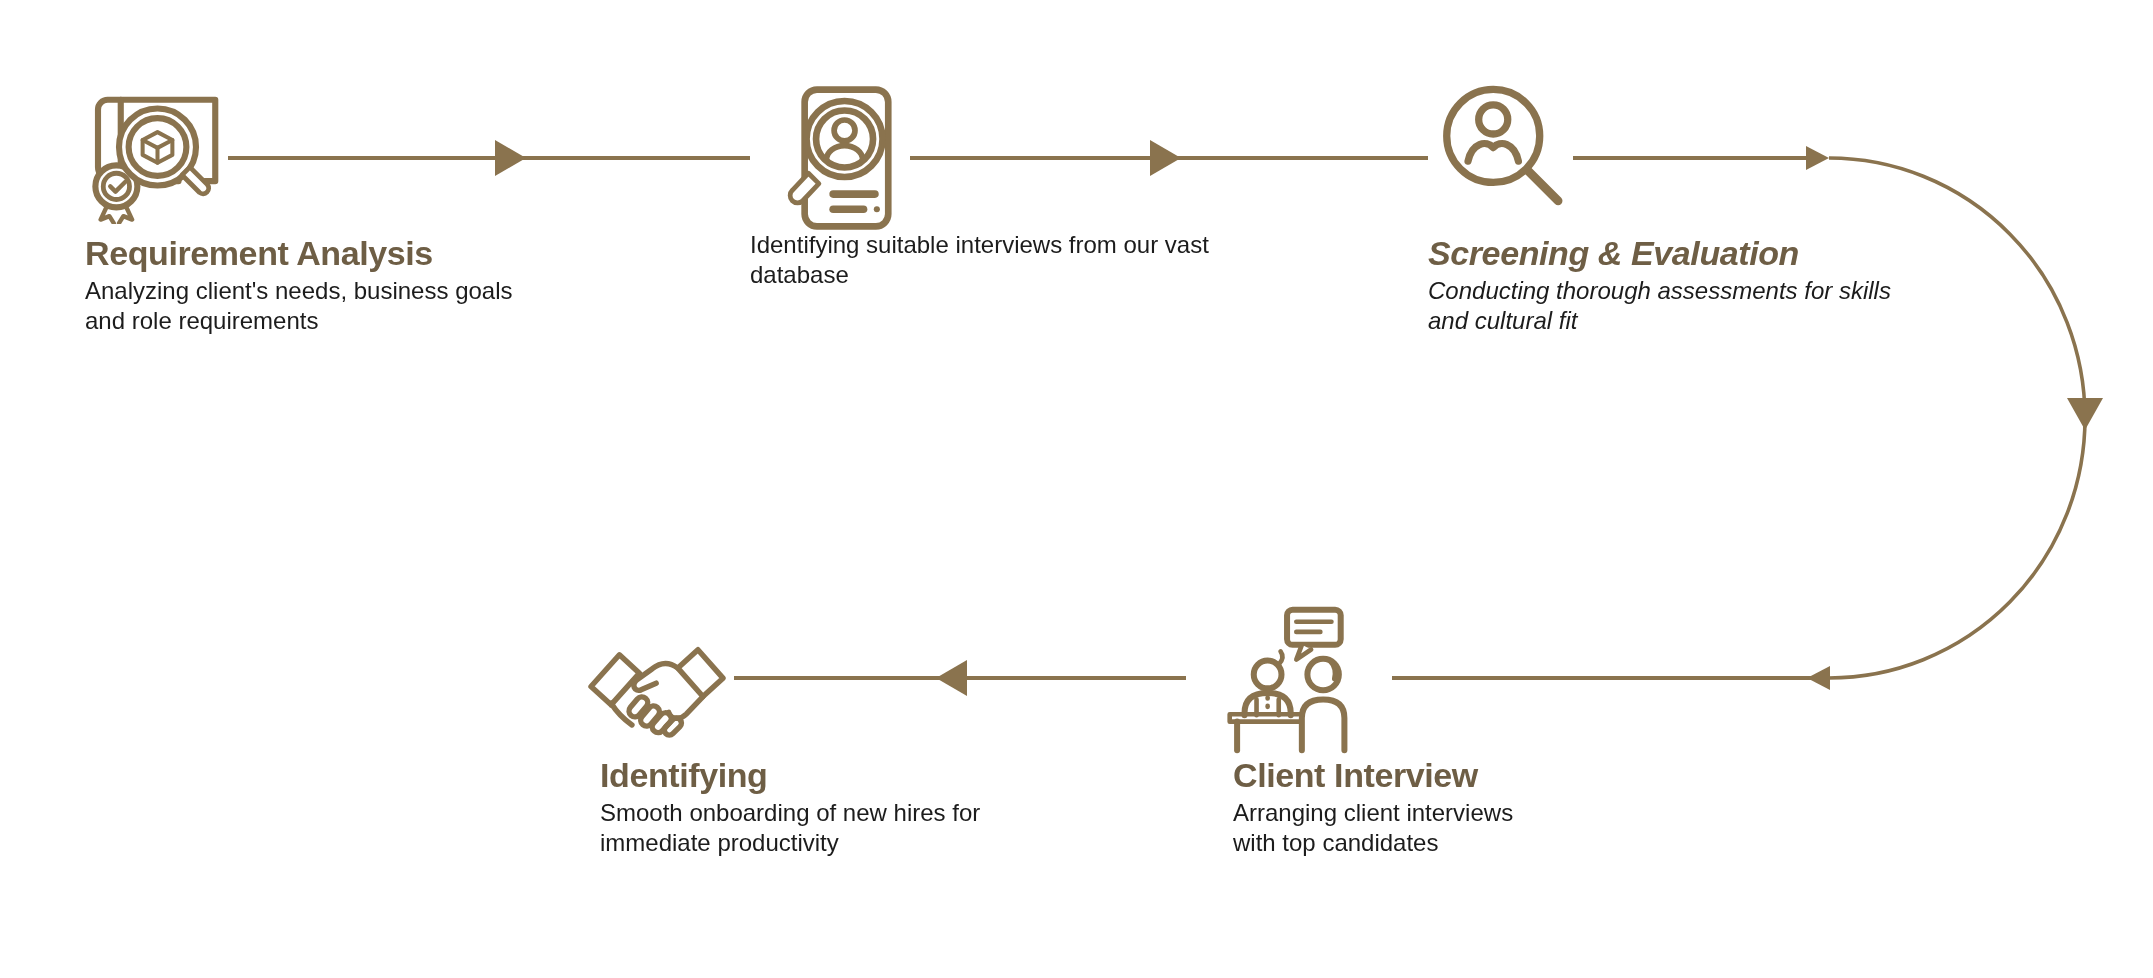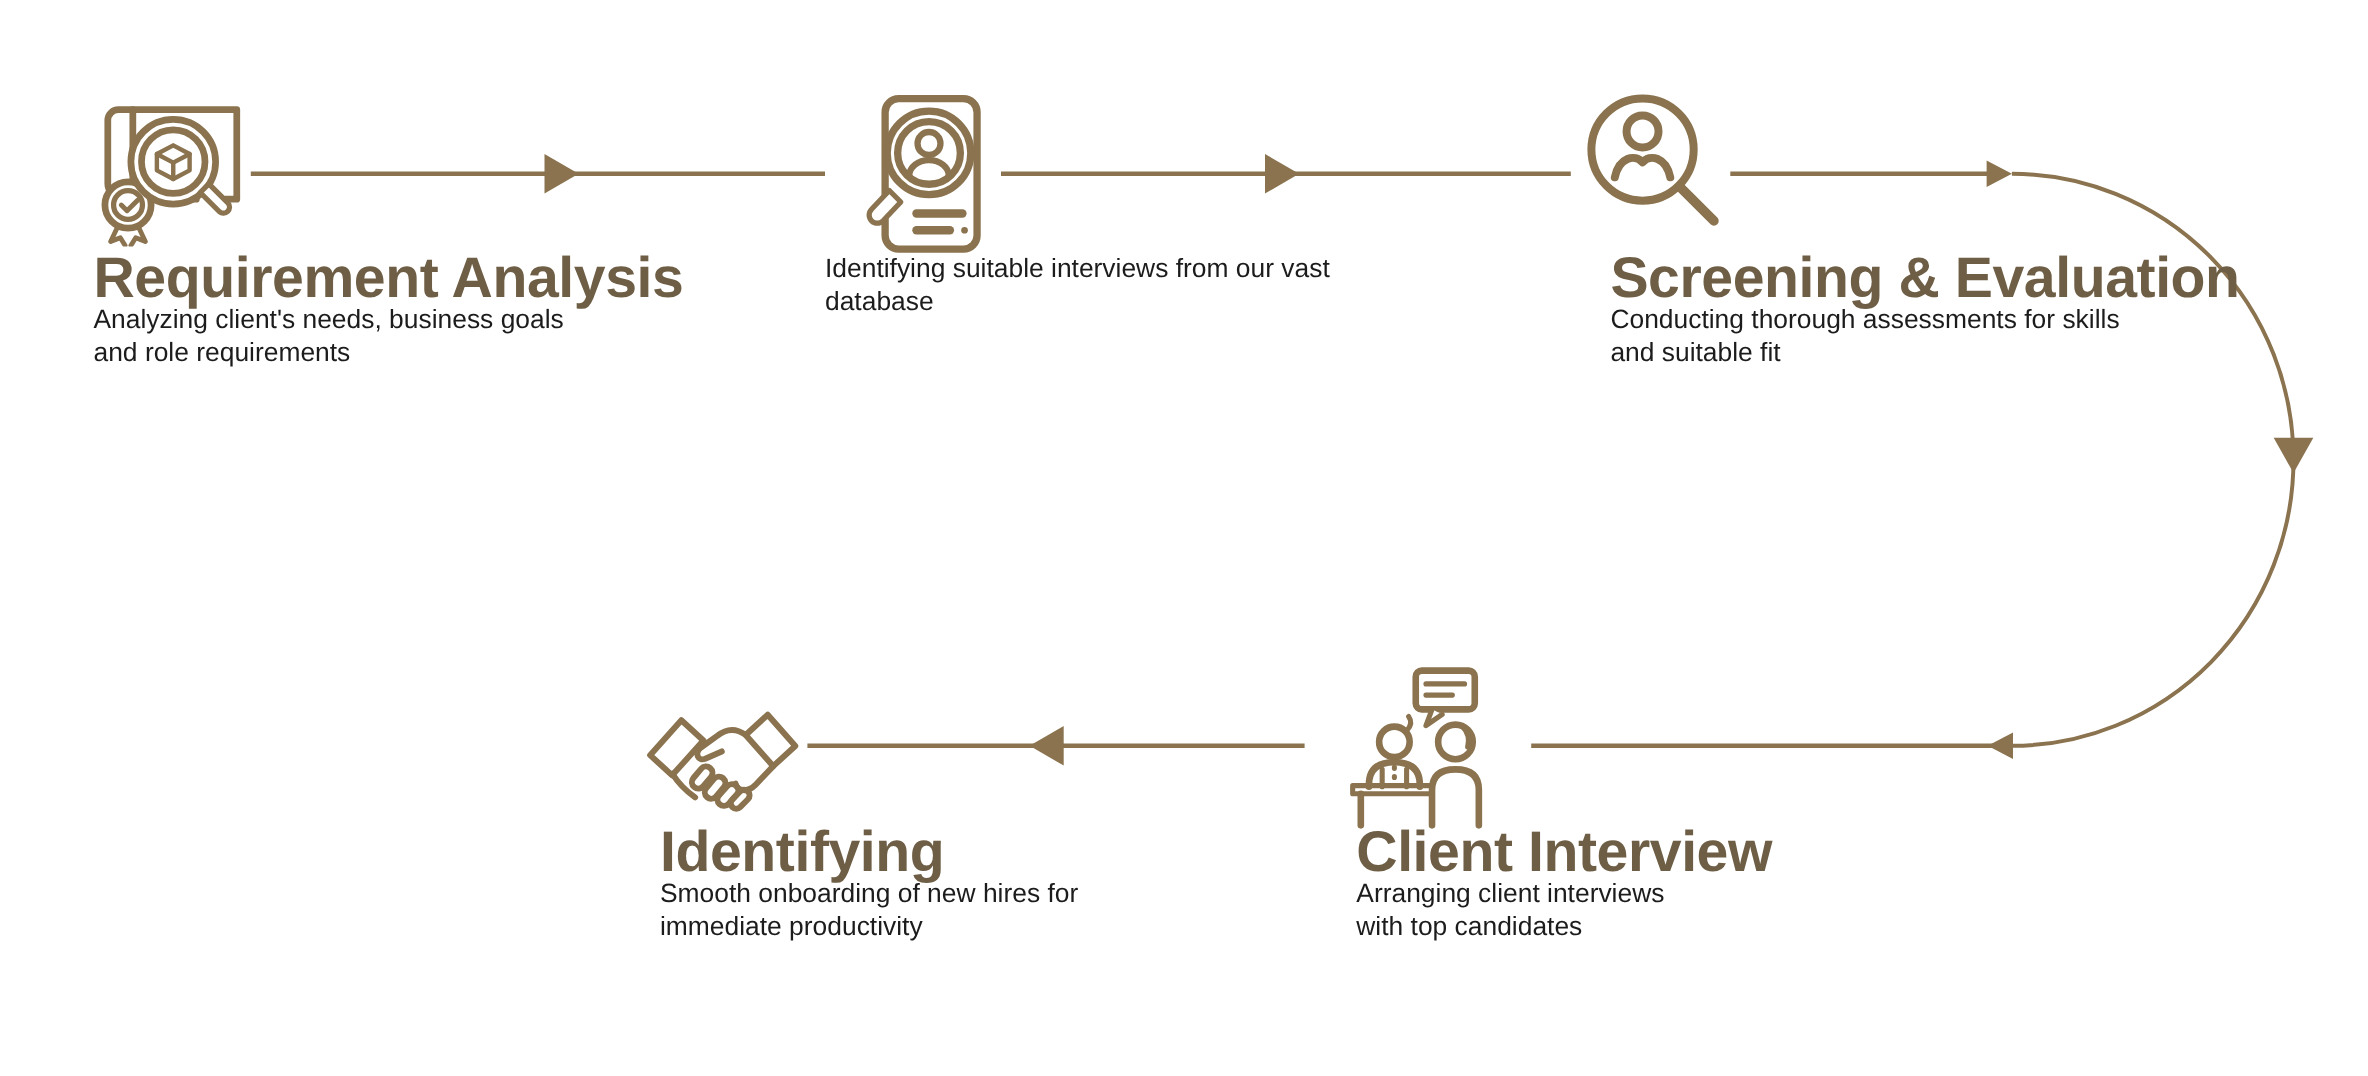--- a/index.html
+++ b/index.html
@@ -7,36 +7,36 @@
     position:relative;
     width:2153px;height:978px;
     background:#ffffff;
     font-family:"Liberation Sans", sans-serif;
     overflow:hidden;
   }
   .arrows{position:absolute;left:0;top:0;}
   .icon{position:absolute;}
   .textblock{position:absolute;}
   .title{
-    font-size:52px;font-weight:700;line-height:46px;
+    font-size:34px;font-weight:700;line-height:46px;
     color:#6E5E45;letter-spacing:-0.4px;white-space:nowrap;
   }
   .desc{
     font-size:24px;line-height:30px;
     color:#1C1C1C;white-space:nowrap;
   }
   
   .icon-1{left:84px;top:84px;}
   .icon-2{left:776px;top:82px;}
   .icon-3{left:1430px;top:72px;}
   .icon-4{left:586px;top:634px;}
   .icon-5{left:1226px;top:606px;}
   .text-1{left:85px;top:230px;}
   .text-2{left:750px;top:230px;}
-  .text-3{left:1464px;top:230px;}
+  .text-3{left:1428px;top:230px;font-style:italic;}
   .text-4{left:600px;top:752px;}
   .text-5{left:1233px;top:752px;}
 </style>
 </head>
 <body>
 
 <div class="canvas">
 
   <svg class="arrows" width="2153" height="978" viewBox="0 0 2153 978">
     <g stroke="#8A734E" stroke-width="4" fill="none">
@@ -145,21 +145,21 @@
     <div class="desc">
       <div>Identifying suitable interviews from our vast</div>
       <div>database</div>
     </div>
   </div>
 
   <div class="textblock text-3">
     <div class="title">Screening &amp; Evaluation</div>
     <div class="desc">
       <div>Conducting thorough assessments for skills</div>
-      <div>and suitable fit</div>
+      <div>and cultural fit</div>
     </div>
   </div>
 
   <div class="textblock text-5">
     <div class="title">Client Interview</div>
     <div class="desc">
       <div>Arranging client interviews</div>
       <div>with top candidates</div>
     </div>
   </div>

